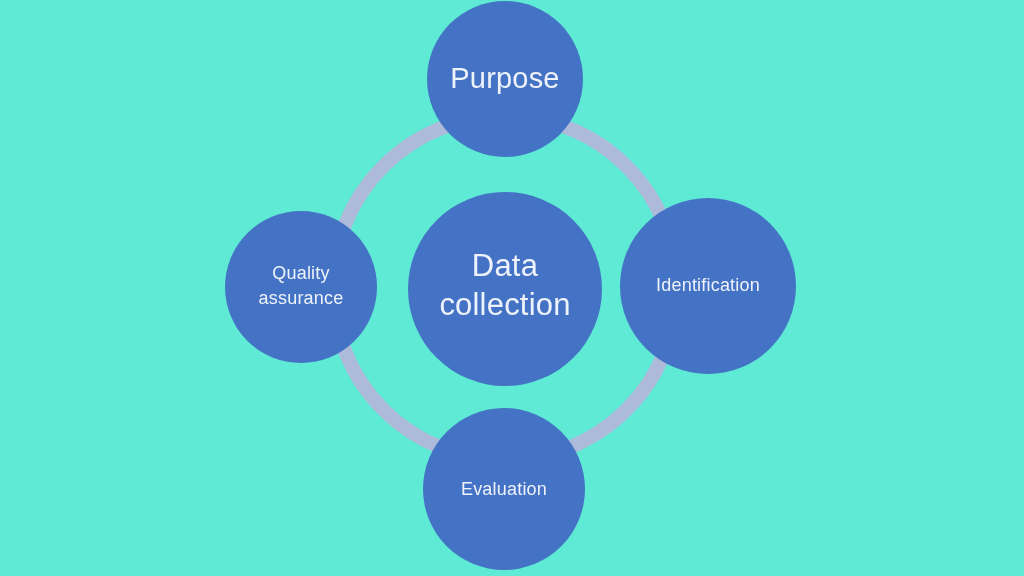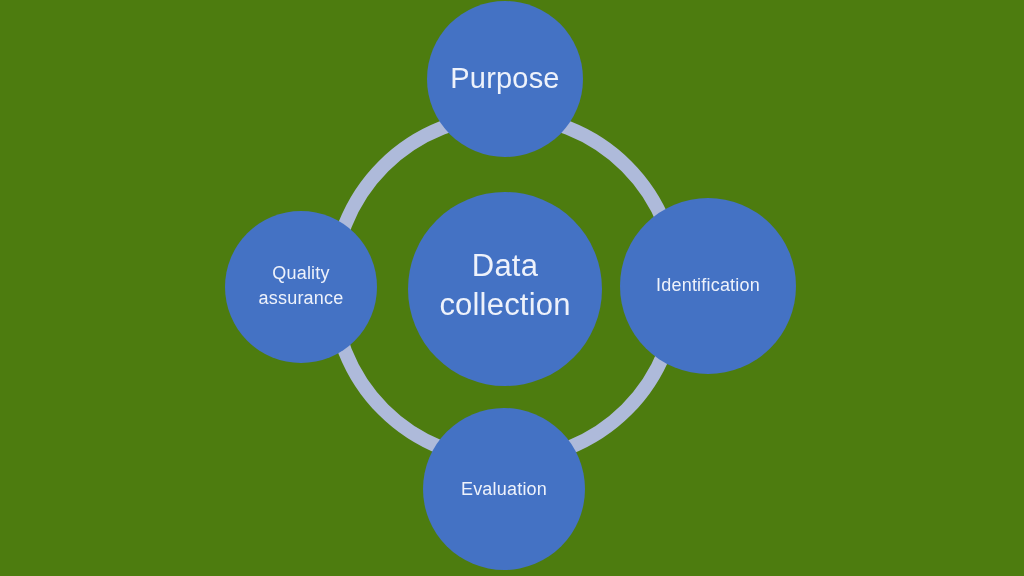--- a/index.html
+++ b/index.html
@@ -11,21 +11,21 @@
   body {
     width: 1024px;
     height: 576px;
     overflow: hidden;
     font-family: "Liberation Sans", sans-serif;
   }
   #diagram-stage {
     position: relative;
     width: 1024px;
     height: 576px;
-    background: #4d7c0f;
+    background: #5eead4;
   }
   #diagram-svg {
     position: absolute;
     left: 0;
     top: 0;
     width: 1024px;
     height: 576px;
     display: block;
   }
   .node-label {

